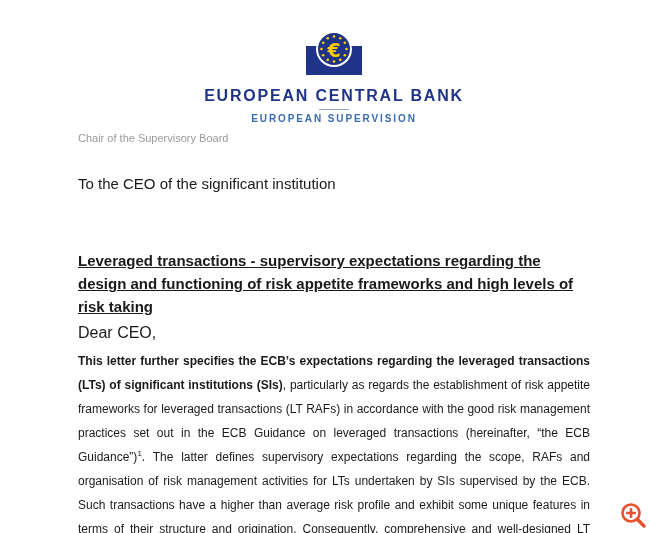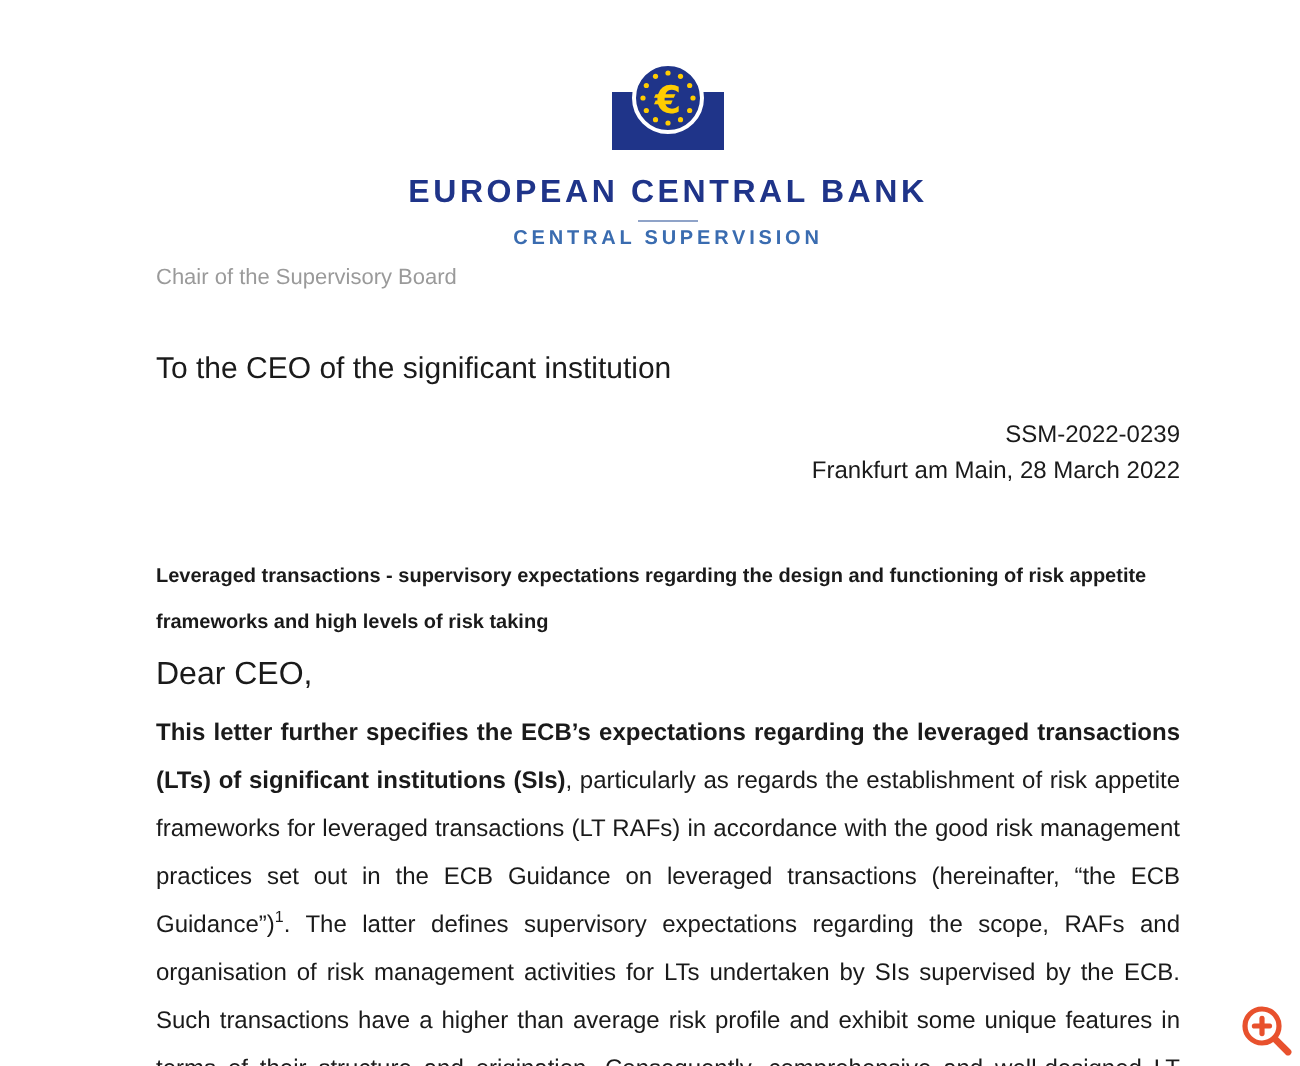--- a/index.html
+++ b/index.html
@@ -30,21 +30,21 @@
 
   
   .sender { margin-top:8px; font-size:11px; line-height:13px; }
   .sender-name { font-weight:bold; color:#2746d6; }
   .sender-title { color:#9a9a9a; margin-top:2px; }
 
   .addressee { margin-top:32px; font-size:15px; line-height:14px; }
 
   .ref-block { margin-top:16px; text-align:right; font-size:12px; line-height:18px; }
 
-  .subject { margin-top:33px; font-size:10px; font-weight:bold; line-height:23px; }
+  .subject { margin-top:58px; font-size:15px; font-weight:bold; line-height:23px;text-decoration:underline; }
 
   .salutation { margin-top:8px; font-size:16px; line-height:14px; margin-top:8px; padding-top:0; }
   .salutation { margin-top:8px; }
 
   .para { margin-top:9px; font-size:12px; line-height:24px; text-align:justify; }
   .b { font-weight:bold; }
   .para sup { font-size:8px; line-height:0; }
 
   
   .zoom-btn {
@@ -75,33 +75,29 @@
           <circle cx="22.75" cy="28.83" r="1.3"></circle>
           <circle cx="18.17" cy="24.25" r="1.3"></circle>
           <circle cx="16.5" cy="18" r="1.3"></circle>
           <circle cx="18.17" cy="11.75" r="1.3"></circle>
           <circle cx="22.75" cy="7.18" r="1.3"></circle>
         </g>
         <text x="29" y="25.5" text-anchor="middle" font-size="19" font-weight="bold" fill="#ffcc00" font-family="DejaVu Sans, sans-serif">€</text>
       </svg>
       <div class="org-name">EUROPEAN CENTRAL BANK</div>
       <div class="logo-divider"></div>
-      <div class="division">CENTRAL SUPERVISION</div>
+      <div class="division">EUROPEAN SUPERVISION</div>
     </div>
 
     <div class="sender">
       <div class="sender-title">Chair of the Supervisory Board</div>
     </div>
 
     <div class="addressee">To the CEO of the significant institution</div>
 
-    <div class="ref-block">
-      <div>SSM-2022-0239</div>
-      <div>Frankfurt am Main, 28 March 2022</div>
-    </div>
 
     <div class="subject">Leveraged transactions - supervisory expectations regarding the design and functioning of risk appetite frameworks and high levels of risk taking</div>
 
     <div class="salutation">Dear CEO,</div>
 
     <div class="para">
       <span class="b">This letter further specifies the ECB’s expectations regarding the leveraged transactions (LTs) of significant institutions (SIs)</span><span>, particularly as regards the establishment of risk appetite frameworks for leveraged transactions (LT RAFs) in accordance with the good risk management practices set out in the ECB Guidance on leveraged transactions (hereinafter, “the ECB Guidance”)</span><sup>1</sup><span>. The latter defines supervisory expectations regarding the scope, RAFs and organisation of risk management activities for LTs undertaken by SIs supervised by the ECB. Such transactions have a higher than average risk profile and exhibit some unique features in terms of their structure and origination. Consequently, comprehensive and well-designed LT RAFs are necessary to ensure that SIs capture all key risks, and that those risks are managed effectively.</span>
     </div>
 
   </div>

